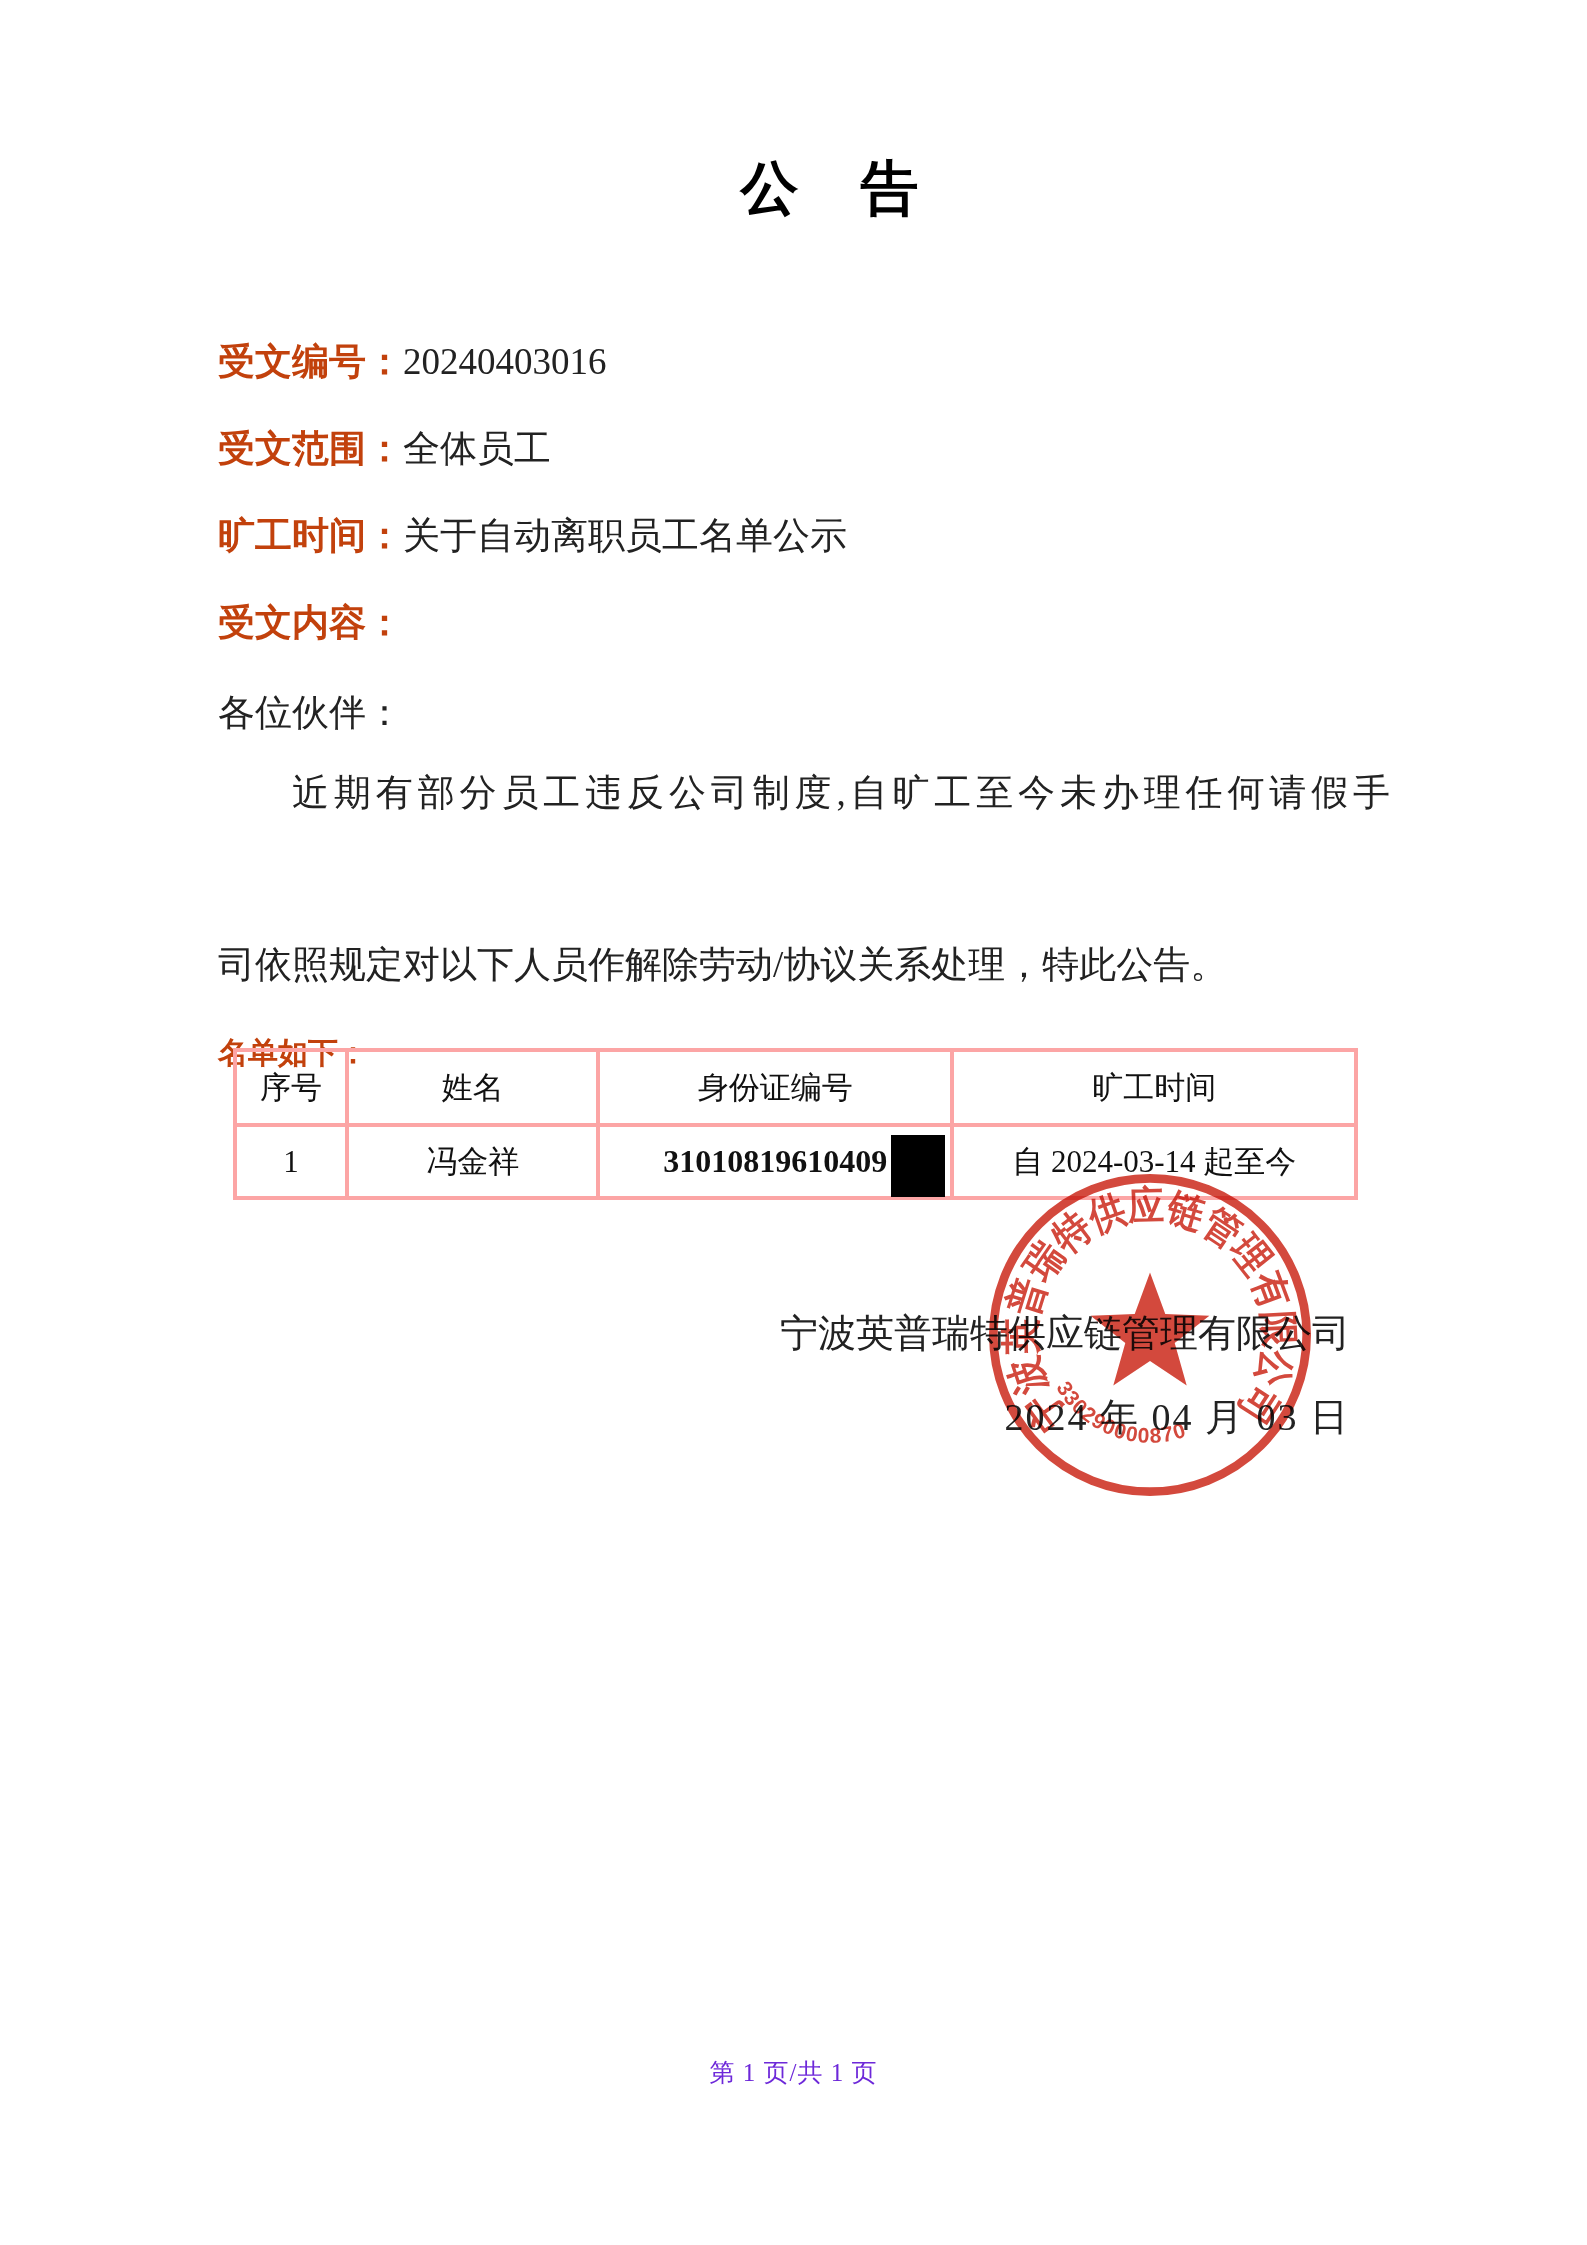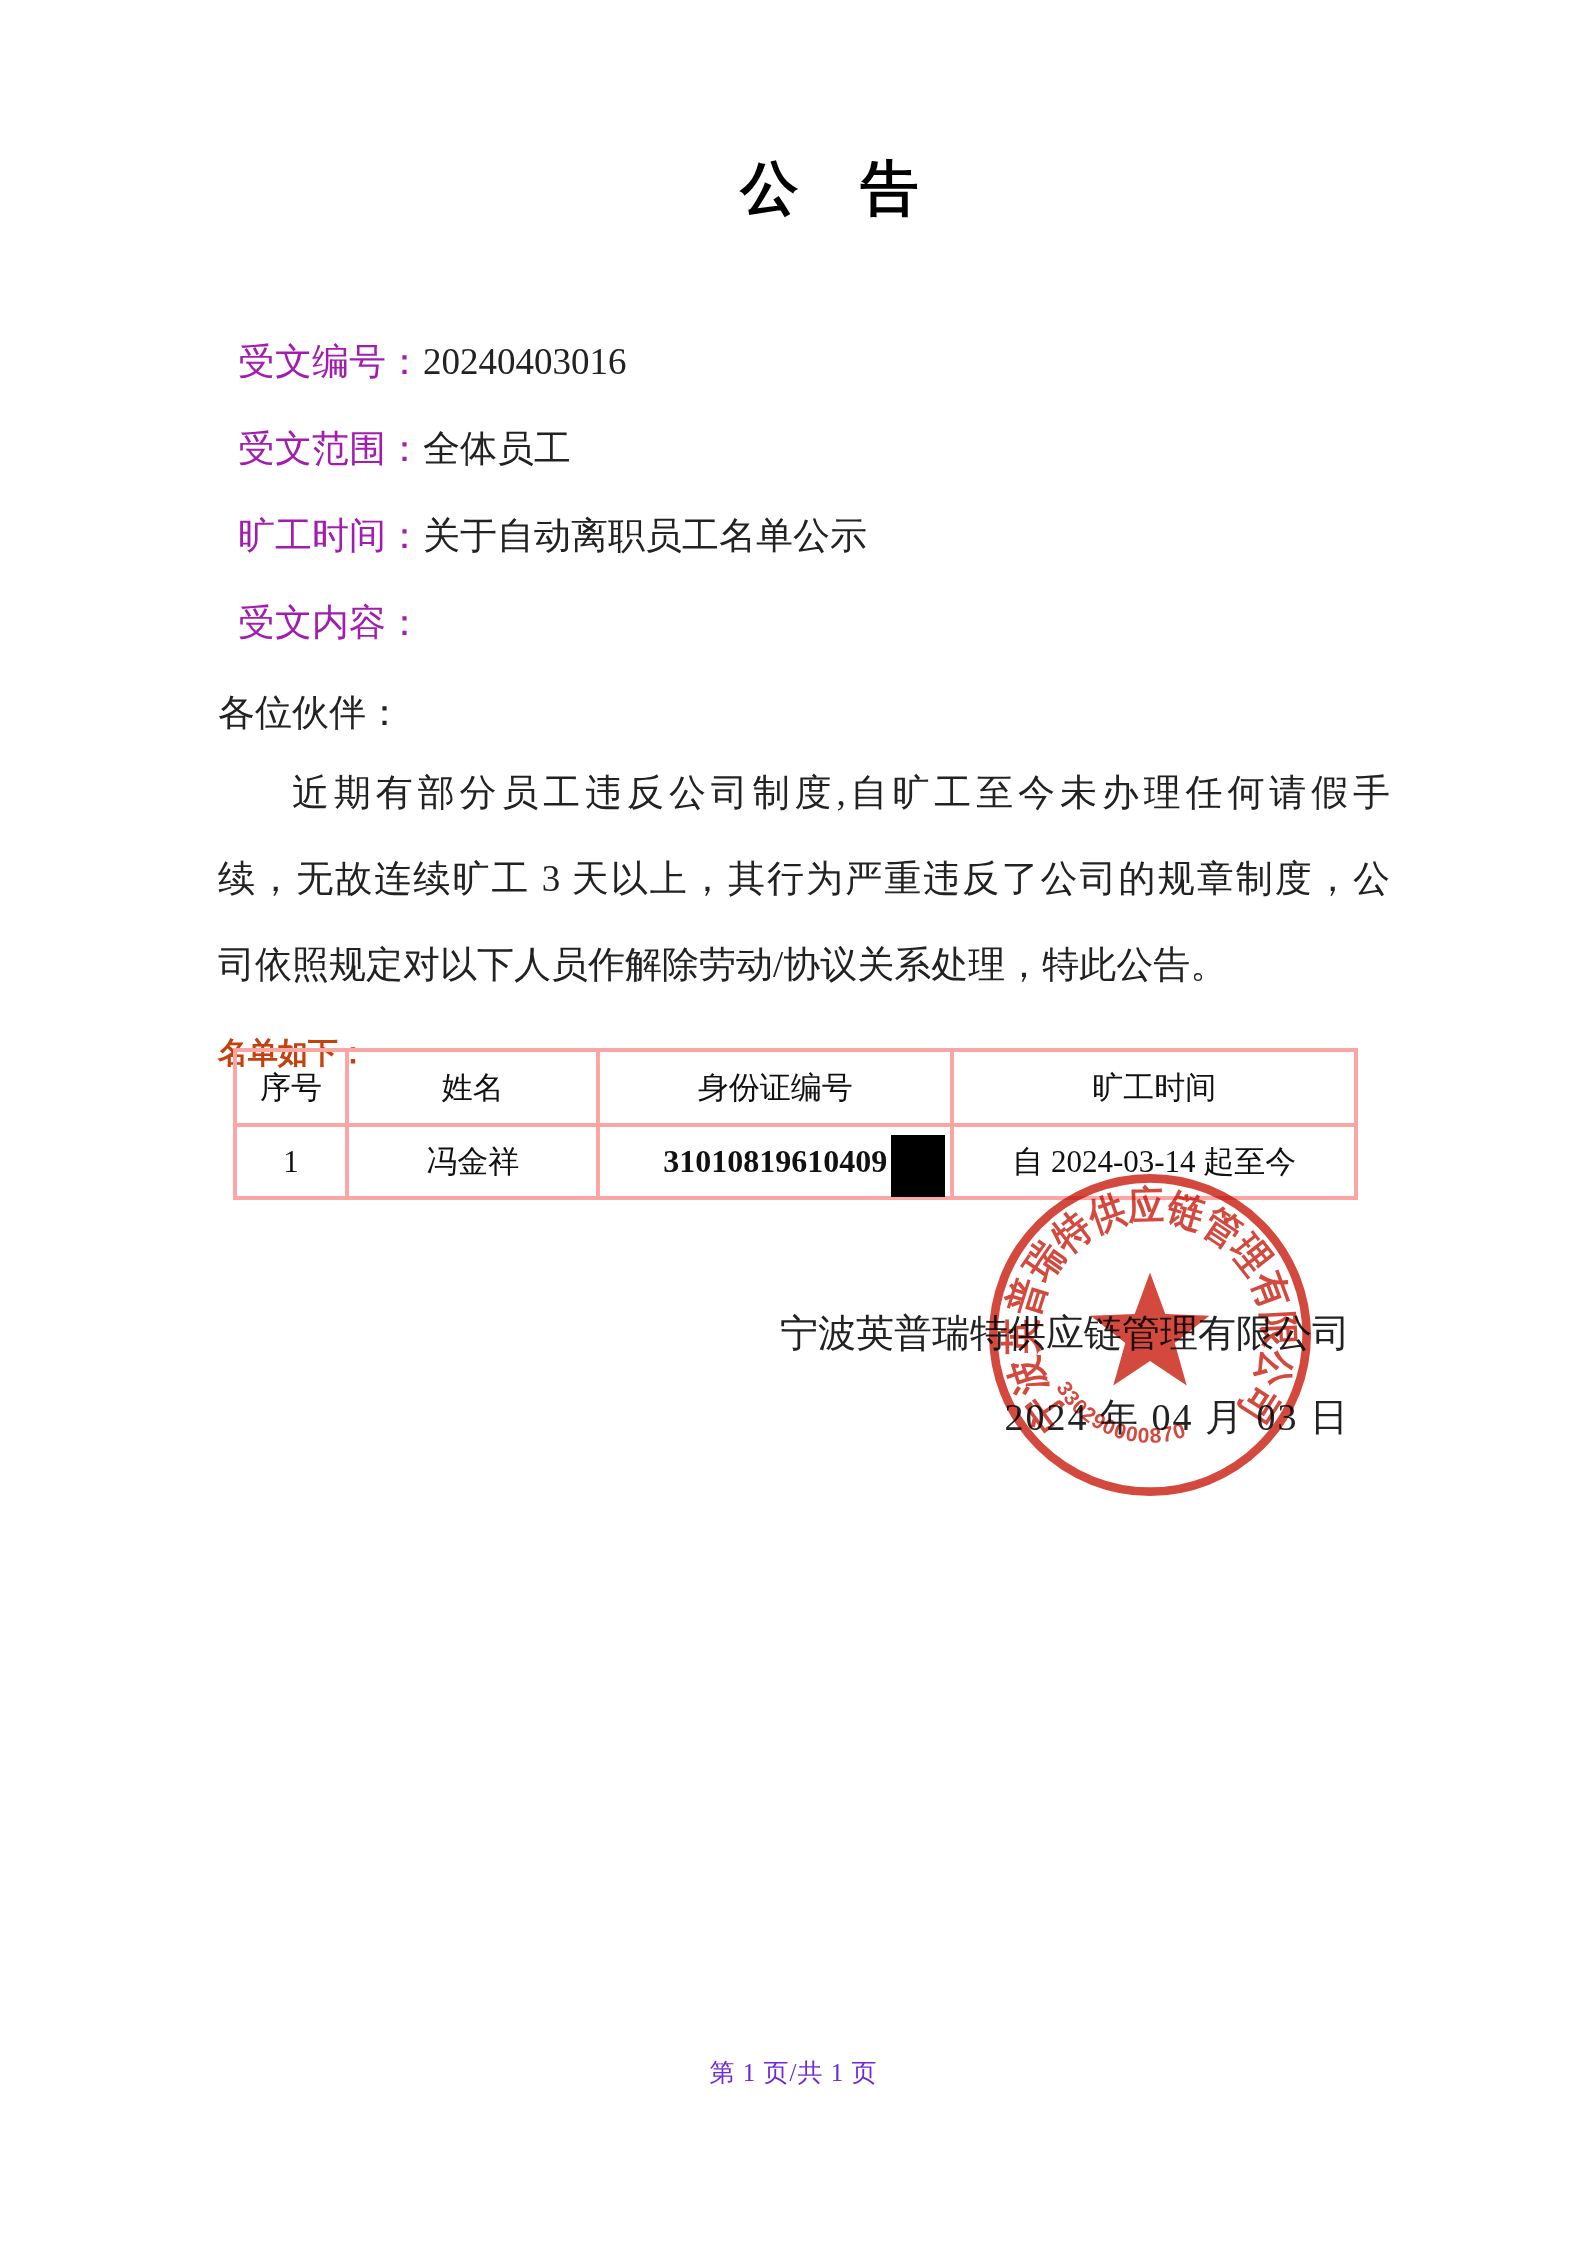--- a/index.html
+++ b/index.html
@@ -15,21 +15,21 @@
     position:absolute;top:150px;left:0;width:100%;
     text-align:center;
     font-size:58px;font-weight:700;
     letter-spacing:2px;
     margin-left:37px;
   }
   .field-line{
     position:absolute;left:218px;
     font-size:37px;line-height:1.2;white-space:nowrap;
   }
-  .field-label{font-weight:400;color:#a21caf;margin-left:20px;}
+  .field-label{font-weight:700;color:#c2410c;}
   .field-value{font-weight:400;color:#222;}
   .salutation{
     position:absolute;left:218px;top:688px;
     font-size:37px;color:#222;
   }
   .body-line{
     position:absolute;left:218px;width:1172px;
     font-size:37px;color:#222;
     text-align:justify;
   }
@@ -102,21 +102,20 @@
   <div class="field-line" style="top:514px;">
     <span class="field-label">旷工时间：</span><span class="field-value">关于自动离职员工名单公示</span>
   </div>
   <div class="field-line" style="top:601px;">
     <span class="field-label">受文内容：</span><span class="field-value"></span>
   </div>
 
   <div class="salutation">各位伙伴：</div>
 
   <div class="body-line indent justify-full" style="top:768px;">近期有部分员工违反公司制度,自旷工至今未办理任何请假手</div>
-  <div class="body-line justify-full" style="top:854px;">续，无故连续旷工 3 天以上，其行为严重违反了公司的规章制度，公</div>
   <div class="body-line" style="top:940px;">司依照规定对以下人员作解除劳动/协议关系处理，特此公告。</div>
 
   <div class="list-intro">名单如下：</div>
 
   <table class="roster">
     <colgroup>
       <col style="width:10%;">
       <col style="width:22.4%;">
       <col style="width:31.6%;">
       <col style="width:36%;">

